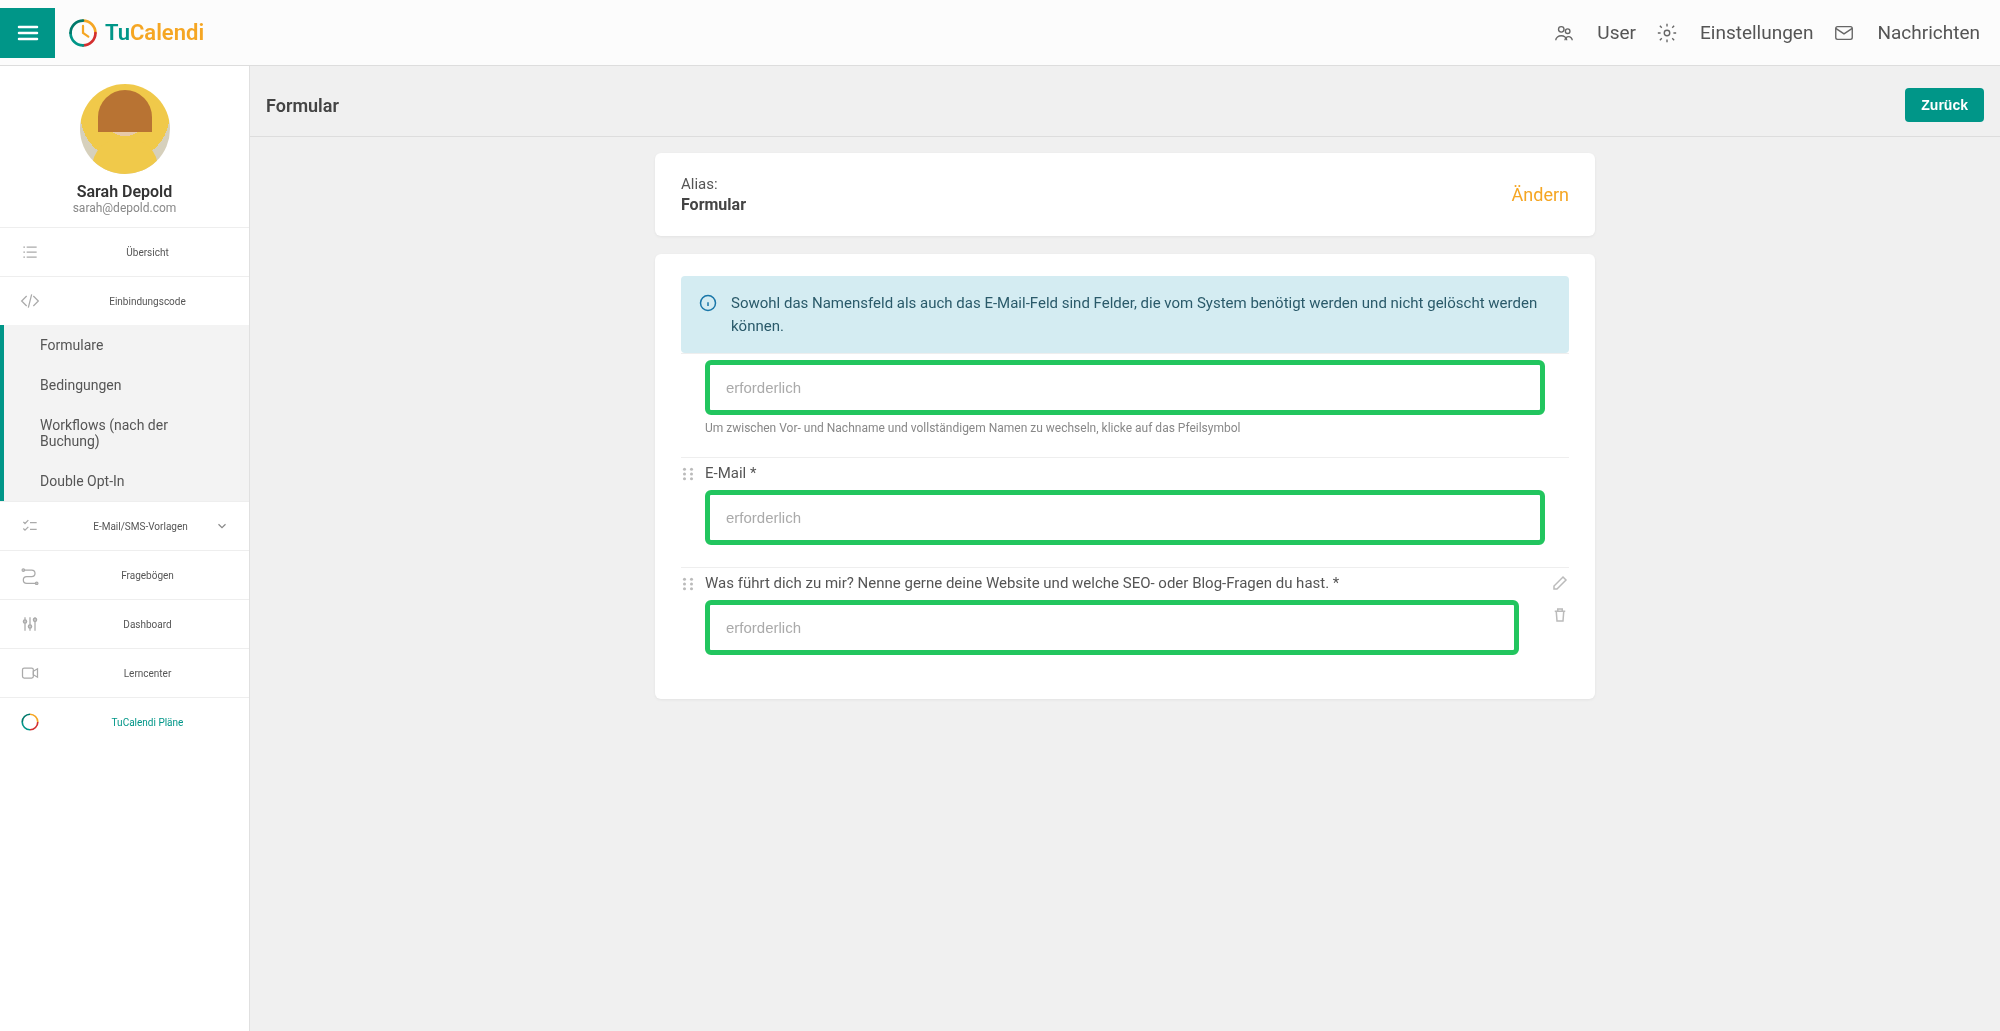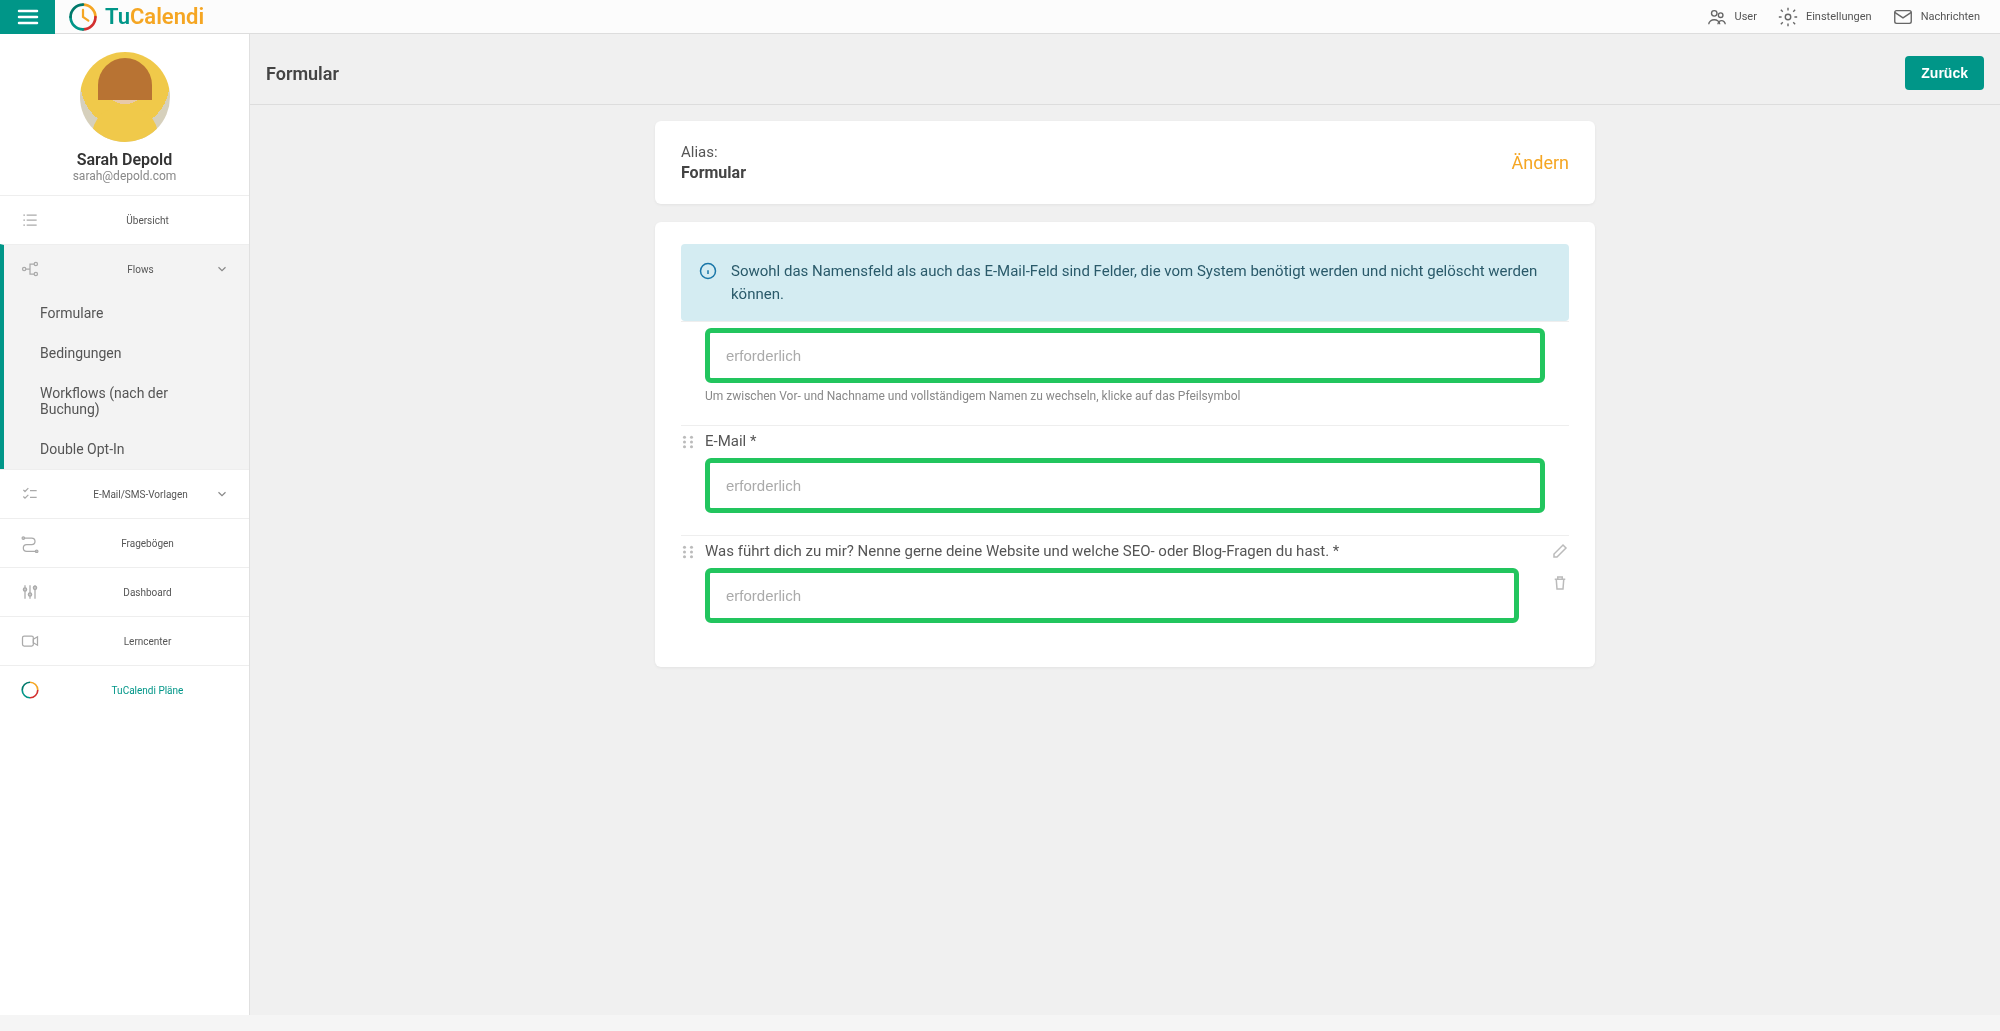--- a/index.html
+++ b/index.html
@@ -10,21 +10,21 @@
     body {
       font-family: -apple-system, BlinkMacSystemFont, "Segoe UI", Roboto, Arial, sans-serif;
       background: #f5f5f5;
       color: #333;
     }
     .topbar {
       display: flex;
       align-items: center;
       background: #fcfcfc;
       border-bottom: 1px solid #ddd;
-      height: 34px;
+      height: 66px;
     }
     .hamburger-btn {
       width: 55px;
       height: 50px;
       background: #009688;
       display: flex;
       align-items: center;
       justify-content: center;
       cursor: pointer;
     }
@@ -54,24 +54,24 @@
       flex: 1;
     }
     .topbar-actions {
       display: flex;
       gap: 20px;
       padding-right: 20px;
     }
     .topbar-action {
       display: flex;
       align-items: center;
-      gap: 7px;
+      gap: 22px;
       cursor: pointer;
       color: #555;
-      font-size: 11px;
+      font-size: 19px;
     }
     .topbar-action svg {
       width: 22px;
       height: 22px;
       stroke: #666;
       fill: none;
       stroke-width: 1.5;
     }
     .layout {
       display: flex;
@@ -392,33 +392,27 @@
       <div class="profile-name">Sarah Depold</div>
       <div class="profile-email">sarah@depold.com</div>
     </div>
 
     <div class="nav-item">
       <svg class="nav-icon" viewBox="0 0 24 24">
           <path d="M4 6h2M8 6h12M4 12h2M8 12h12M4 18h2M8 18h12"></path>
         </svg>
       <span class="nav-label">Übersicht</span>
     </div>
-
-    <div class="nav-item expanded active-section">
+    <div class="nav-item">
       <svg class="nav-icon" viewBox="0 0 24 24">
-          <circle cx="5" cy="12" r="2"></circle>
-          <circle cx="19" cy="6" r="2"></circle>
-          <circle cx="19" cy="18" r="2"></circle>
-          <path d="M7 12h5M12 12V6h5M12 12v6h5"></path>
-        </svg>
-      <span class="nav-label">Flows</span>
-      <svg class="chevron" viewBox="0 0 24 24">
-          <path d="M6 9l6 6 6-6"></path>
-        </svg>
-    </div>
+          <path d="M8 6l-6 6 6 6M16 6l6 6-6 6M14 4l-4 16"></path>
+        </svg>
+      <span class="nav-label">Einbindungscode</span>
+    </div>
+
     <div class="subnav">
       <div class="subnav-item">Formulare</div>
       <div class="subnav-item">Bedingungen</div>
       <div class="subnav-item">Workflows (nach der Buchung)</div>
       <div class="subnav-item">Double Opt-In</div>
     </div>
 
     <div class="nav-item">
       <svg class="nav-icon" viewBox="0 0 24 24">
           <path d="M4 7l2 2 4-4M4 15l2 2 4-4M12 8h8M12 16h8"></path>

